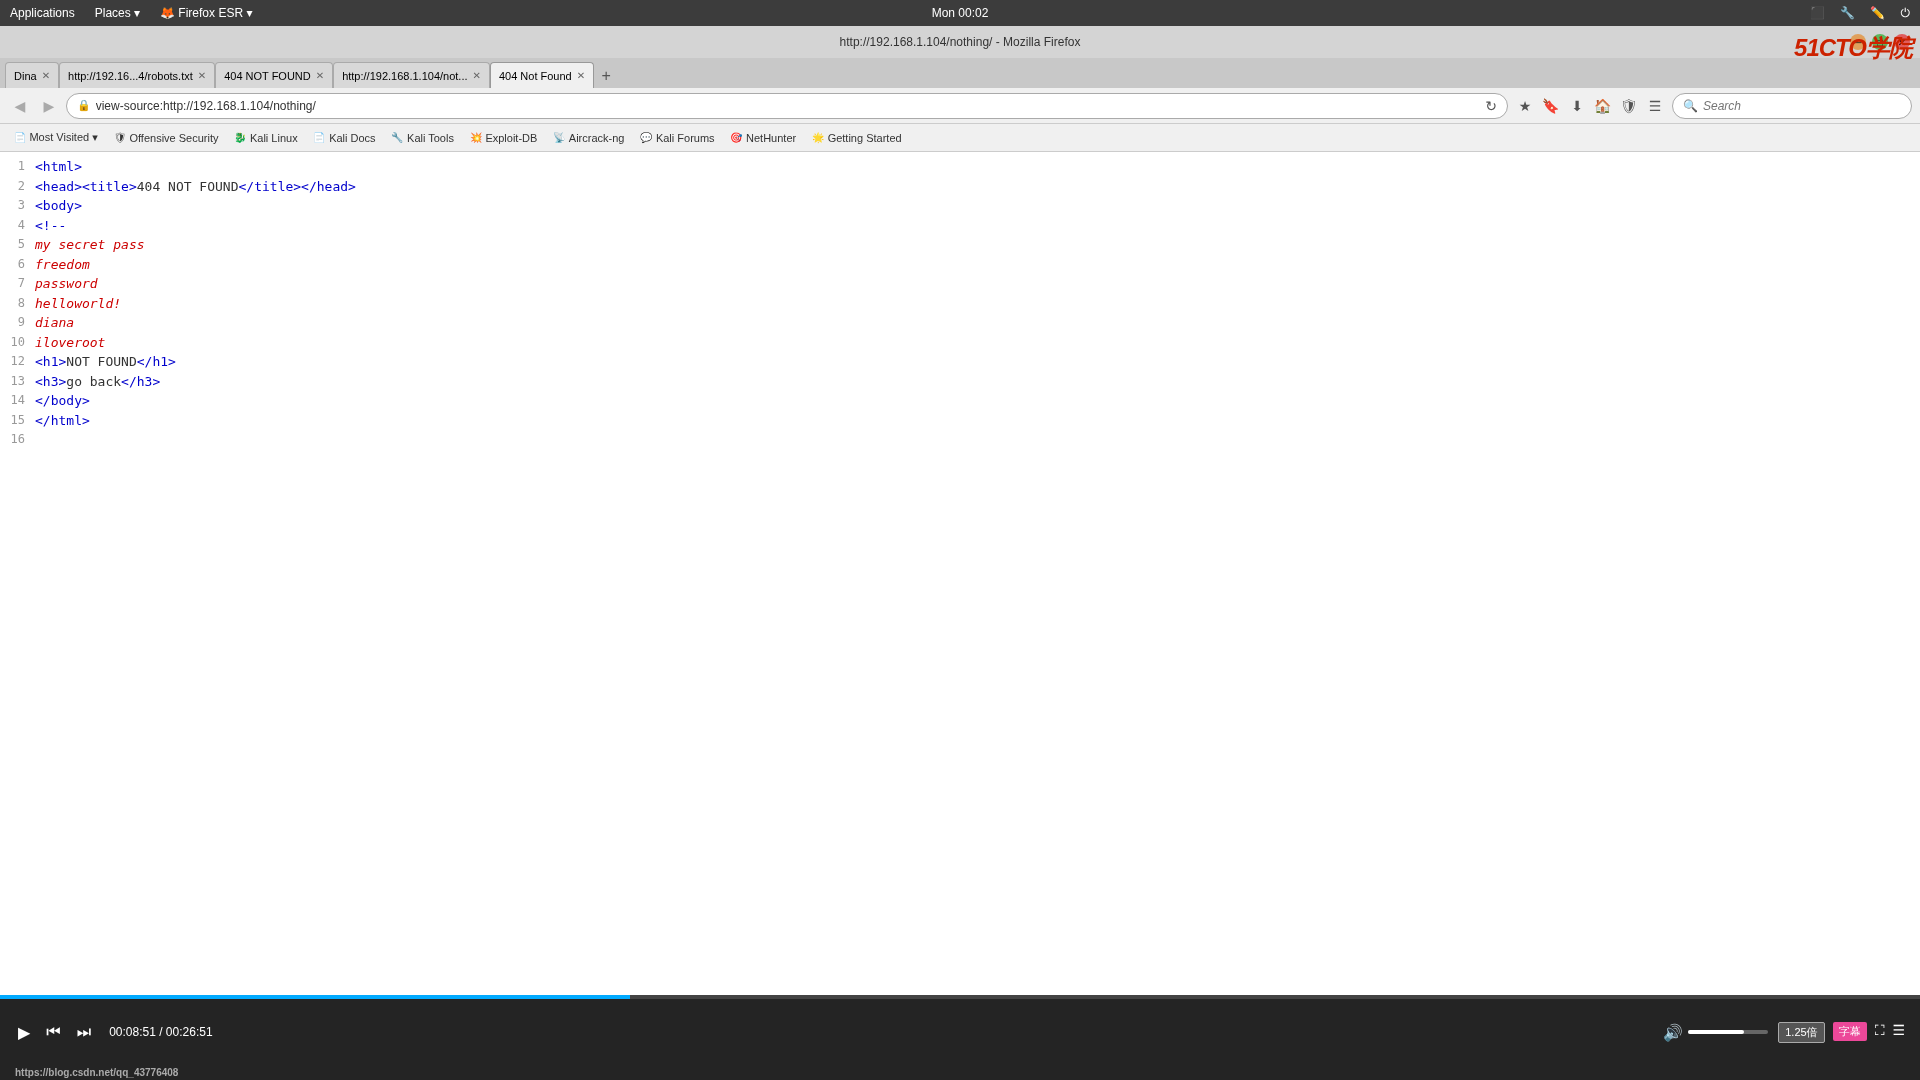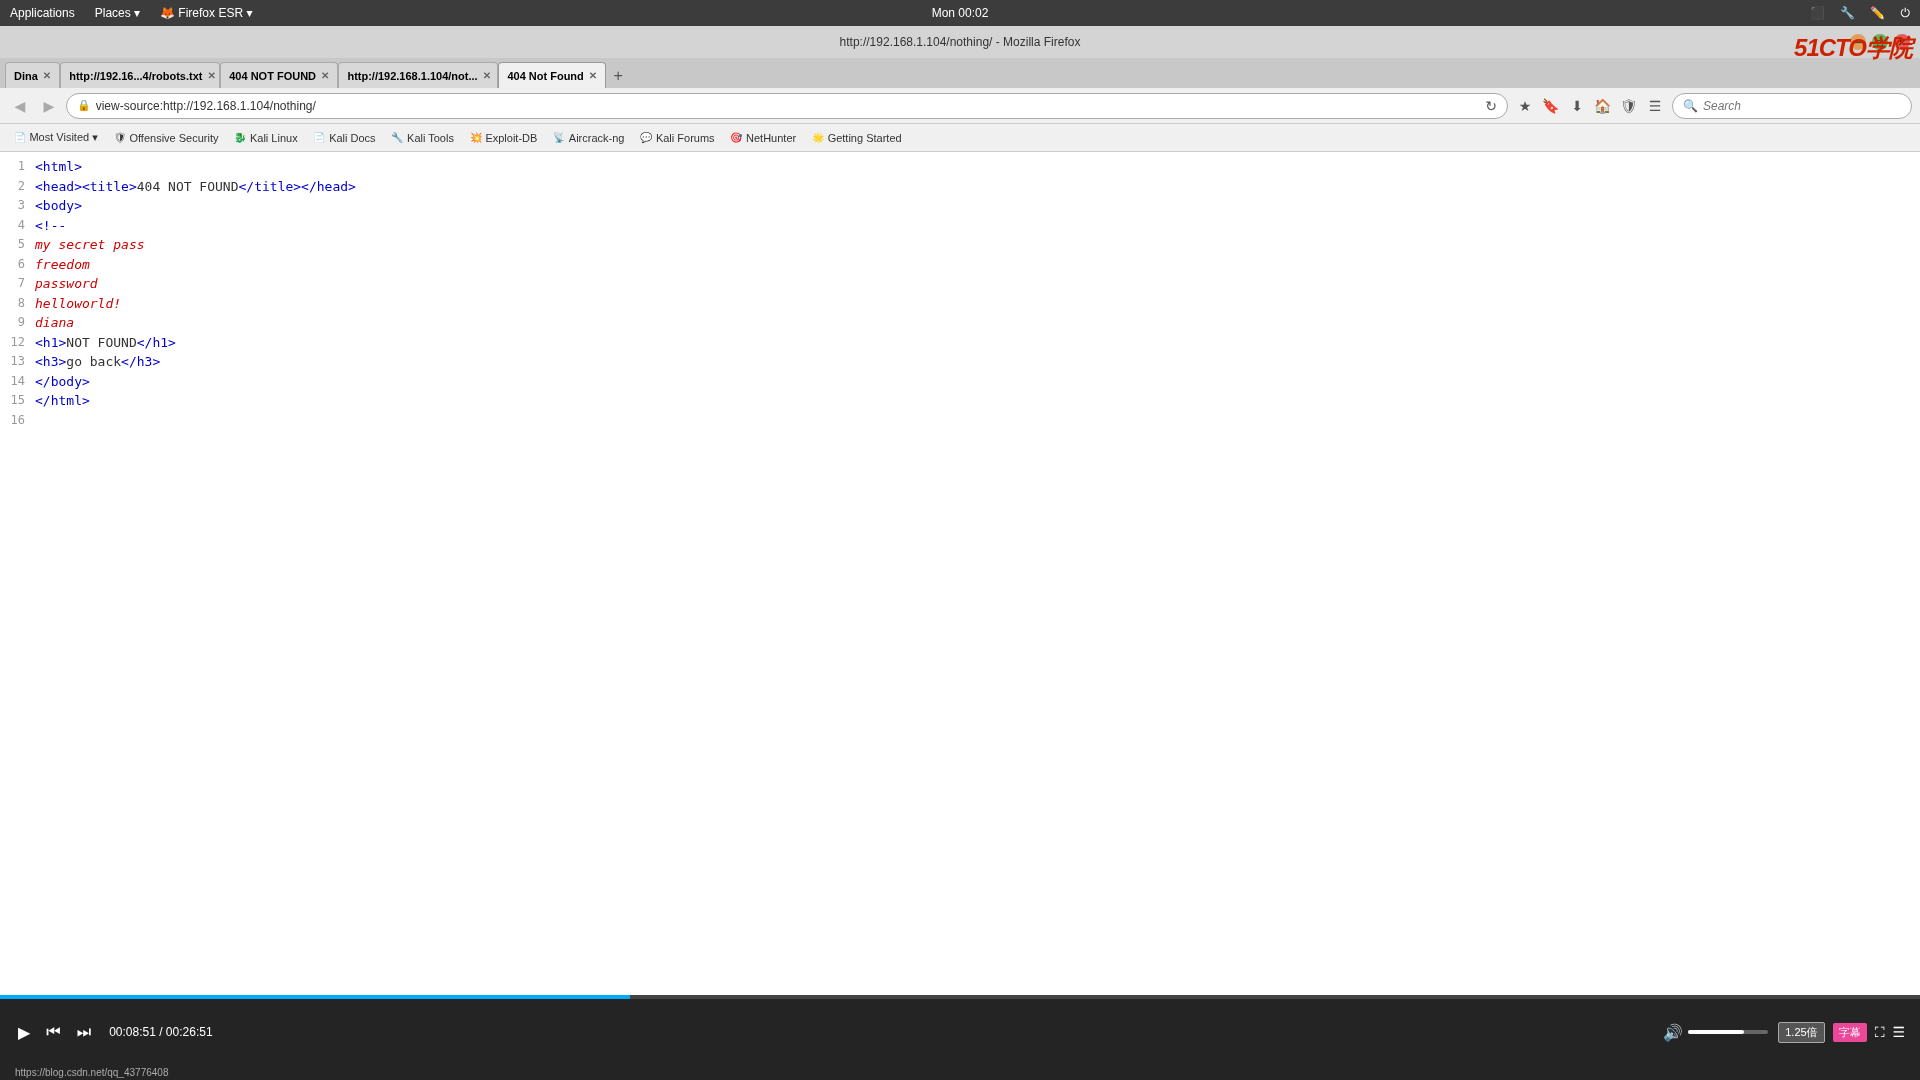--- a/index.html
+++ b/index.html
@@ -70,21 +70,20 @@
       border-radius: 4px 4px 0 0;
       display: flex;
       align-items: center;
       padding: 0 8px;
       font-size: 11px;
       cursor: pointer;
       gap: 5px;
       max-width: 160px;
       overflow: hidden;
       white-space: nowrap;
-      font-weight: bold;
     }
     .tab.active {
       background: #f0f0f0;
       border-color: #999;
       z-index: 1;
     }
     .tab .tab-close {
       font-size: 10px;
       color: #666;
       cursor: pointer;
@@ -280,21 +279,21 @@
       position: relative;
     }
     #volume-fill {
       height: 100%;
       background: white;
       width: 70%;
       border-radius: 2px;
     }
     #video-right-controls {
       display: flex;
-      align-items: center;
+      align-items: flex-start;
       gap: 8px;
     }
     .speed-btn {
       background: #333;
       border: 1px solid #666;
       color: white;
       font-size: 11px;
       padding: 2px 6px;
       cursor: pointer;
       border-radius: 2px;
@@ -316,20 +315,21 @@
       background: none;
       border: none;
       color: white;
       font-size: 14px;
       cursor: pointer;
     }
     #url-bottom {
       color: #aaa;
       font-size: 10px;
       padding: 2px 15px;
+      font-weight: bold;
     }
     #logo-51cto {
       position: fixed;
       right: 0;
       top: 28px;
       padding: 4px 8px;
       color: #cc2200;
       font-size: 24px;
       font-weight: bold;
       font-style: italic;
@@ -483,20 +483,24 @@
       <span class="line-num">7</span>
       <span class="line-content"><span class="italic-red">password</span></span>
     </div>
     <div class="source-line">
       <span class="line-num">8</span>
       <span class="line-content"><span class="italic-red">helloworld!</span></span>
     </div>
     <div class="source-line">
       <span class="line-num">9</span>
       <span class="line-content"><span class="italic-red">diana</span></span>
+    </div>
+    <div class="source-line">
+      <span class="line-num">10</span>
+      <span class="line-content"><span class="italic-red">iloveroot</span></span>
     </div>
     <div class="source-line">
       <span class="line-num">12</span>
       <span class="line-content"><span class="tag">&lt;h1&gt;</span><span class="text-content">NOT FOUND</span><span class="tag">&lt;/h1&gt;</span></span>
     </div>
     <div class="source-line">
       <span class="line-num">13</span>
       <span class="line-content"><span class="tag">&lt;h3&gt;</span><span class="text-content">go back</span><span class="tag">&lt;/h3&gt;</span></span>
     </div>
     <div class="source-line">

